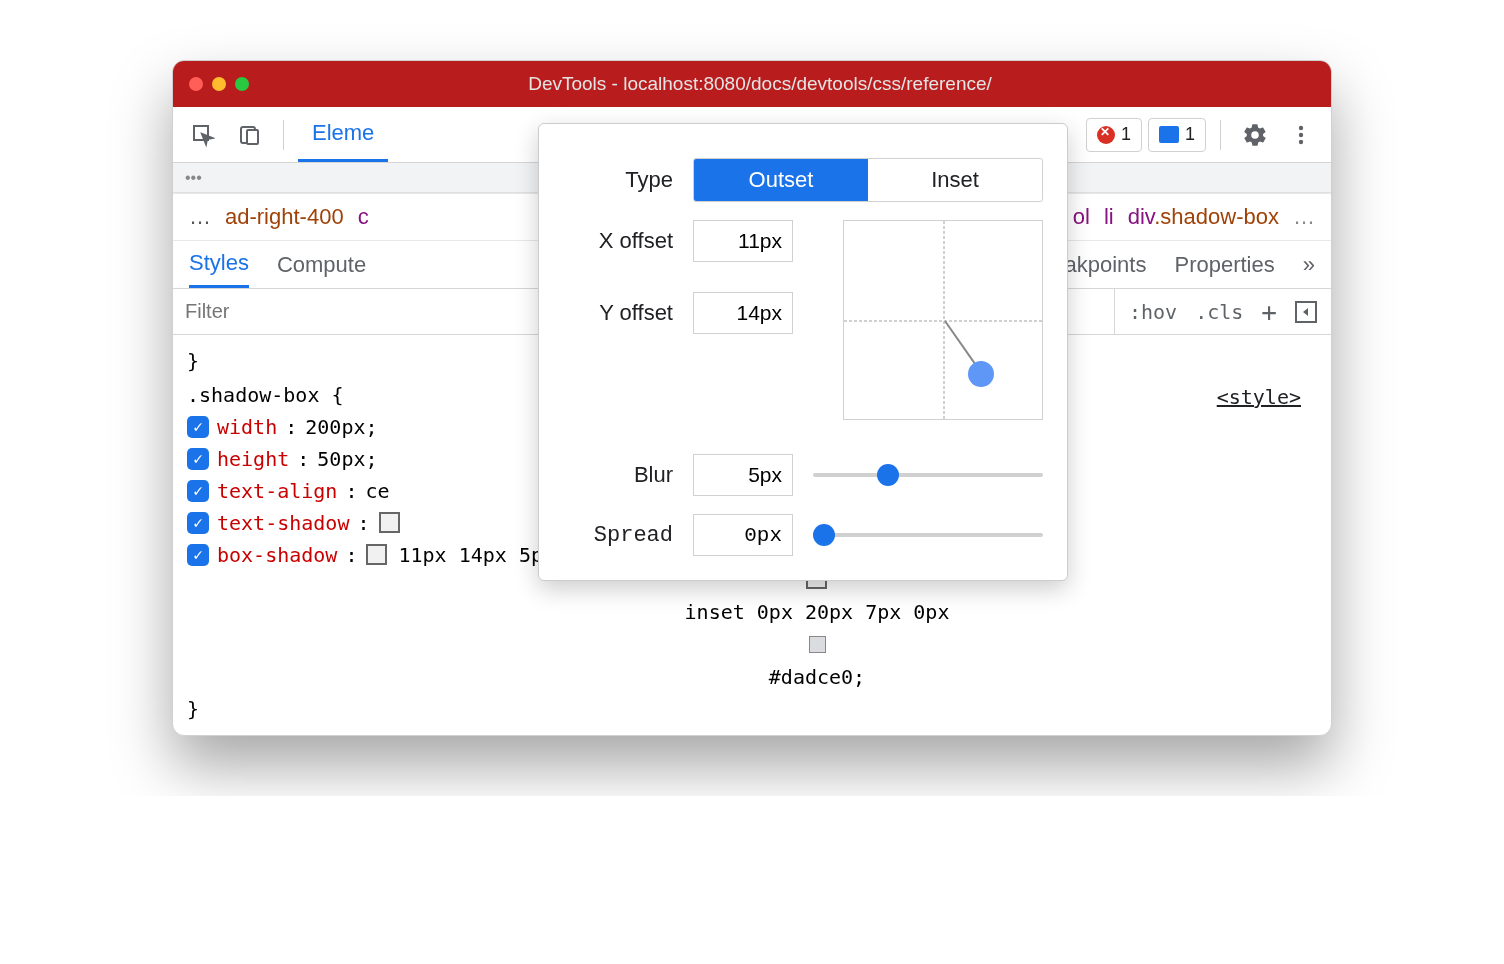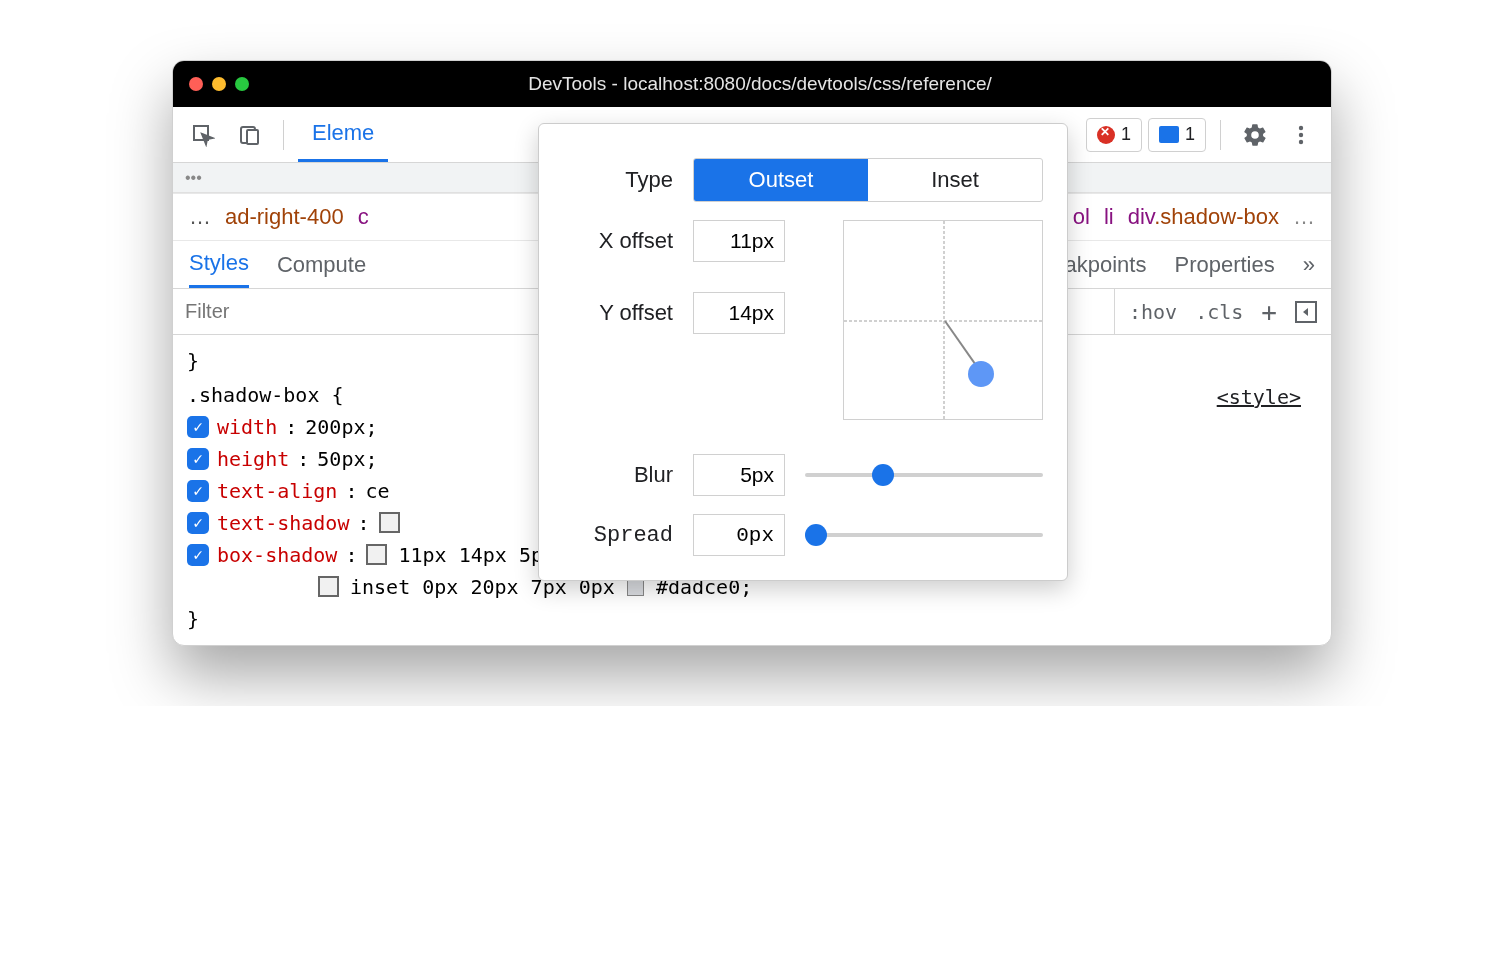--- a/index.html
+++ b/index.html
@@ -15,21 +15,21 @@
     width: 1160px;
     border-radius: 12px;
     border: 1px solid #d0d0d0;
     background: #fff;
     box-shadow: 0 30px 60px rgba(0,0,0,.35);
     overflow: hidden;
     position: relative;
   }
   .titlebar {
     height: 46px;
-    background: #000000;
+    background: #b91c1c;
     display: flex;
     align-items: center;
     padding: 0 16px;
     gap: 10px;
     color: #e4e4e4;
     font-size: 19px;
     font-weight: 500;
   }
   .traffic { display: flex; gap: 9px; align-items: center; }
   .traffic span { width: 14px; height: 14px; border-radius: 50%; display: inline-block; }
@@ -133,21 +133,21 @@
     font-size: 22px; color:#202124;
   }
   .popup .row { display:flex; align-items:center; gap:20px; margin-bottom: 18px; margin-top: 16px;}
   .popup .lbl { width:110px; text-align:right; color:#202124;}
   .type-seg {
     display:flex; flex:1; border:1px solid #d0d0d0; border-radius:3px; overflow:hidden;align-items:center;
   }
   .type-seg .seg { flex:1; text-align:center; padding:8px 0; font-size:22px;}
   .type-seg .seg.active { background:#1a73e8; color:#fff; font-weight:500;}
   .popup input.num {
-    width:92px; height:42px; border:1px solid #d0d0d0; text-align:right;
+    width:100px; height:42px; border:1px solid #d0d0d0; text-align:right;
     font-size:21px; padding:0 10px; font-family:inherit;
   }
   .xy-visual {
     width: 200px; height: 200px; border:1px solid #d0d0d0;
     position:relative; margin-left:auto;
   }
   .xy-visual .gridline-h,.xy-visual .gridline-v{position:absolute;border:1px dashed #d0d0d0;}
   .xy-visual .gridline-h{left:0;right:0;top:50%;}
   .xy-visual .gridline-v{top:0;bottom:0;left:50%;}
   .xy-visual .stick{position:absolute;left:100px;top:100px;width:2px;height:60px;background:#888;transform-origin:top;transform:rotate(-35deg);}
@@ -278,21 +278,21 @@
     </div>
     <div class="line">
       <span class="cb"></span>
       <span class="prop">box-shadow</span>
         <span class="colon">:</span>
       <span class="shadow-ico"></span>
       <span class="val">11px 14px 5px 0px</span>
       <span class="swatch"></span>
       <span class="val">#bebebe,</span>
     </div>
-    <div class="line" style="padding-left:130px;">
+    <div class="line" style="padding-left:130px;flex-direction:column;">
       <span class="shadow-ico"></span>
       <span class="val">inset 0px 20px 7px 0px</span>
       <span class="swatch dadce0"></span>
       <span class="val">#dadce0;</span>
     </div>
     <div>}</div>
   </div>
 
   <div class="popup">
     <div class="row">

